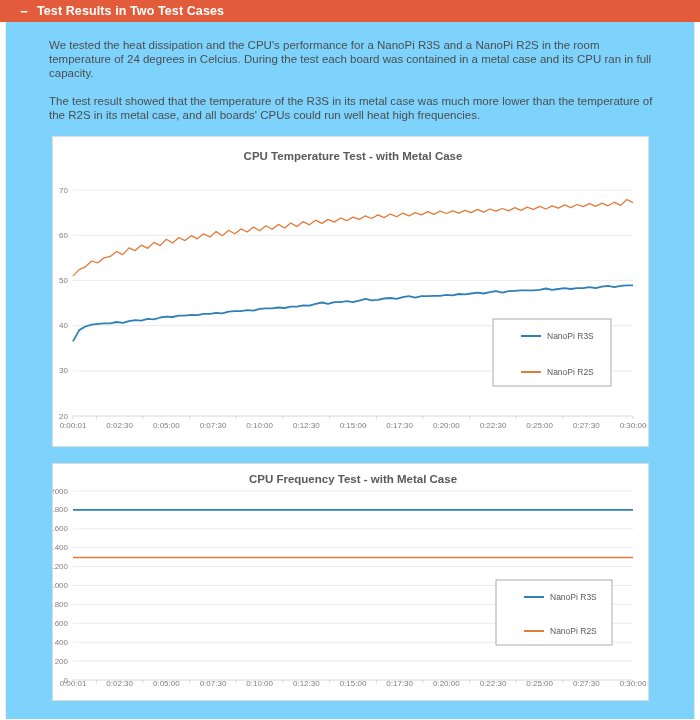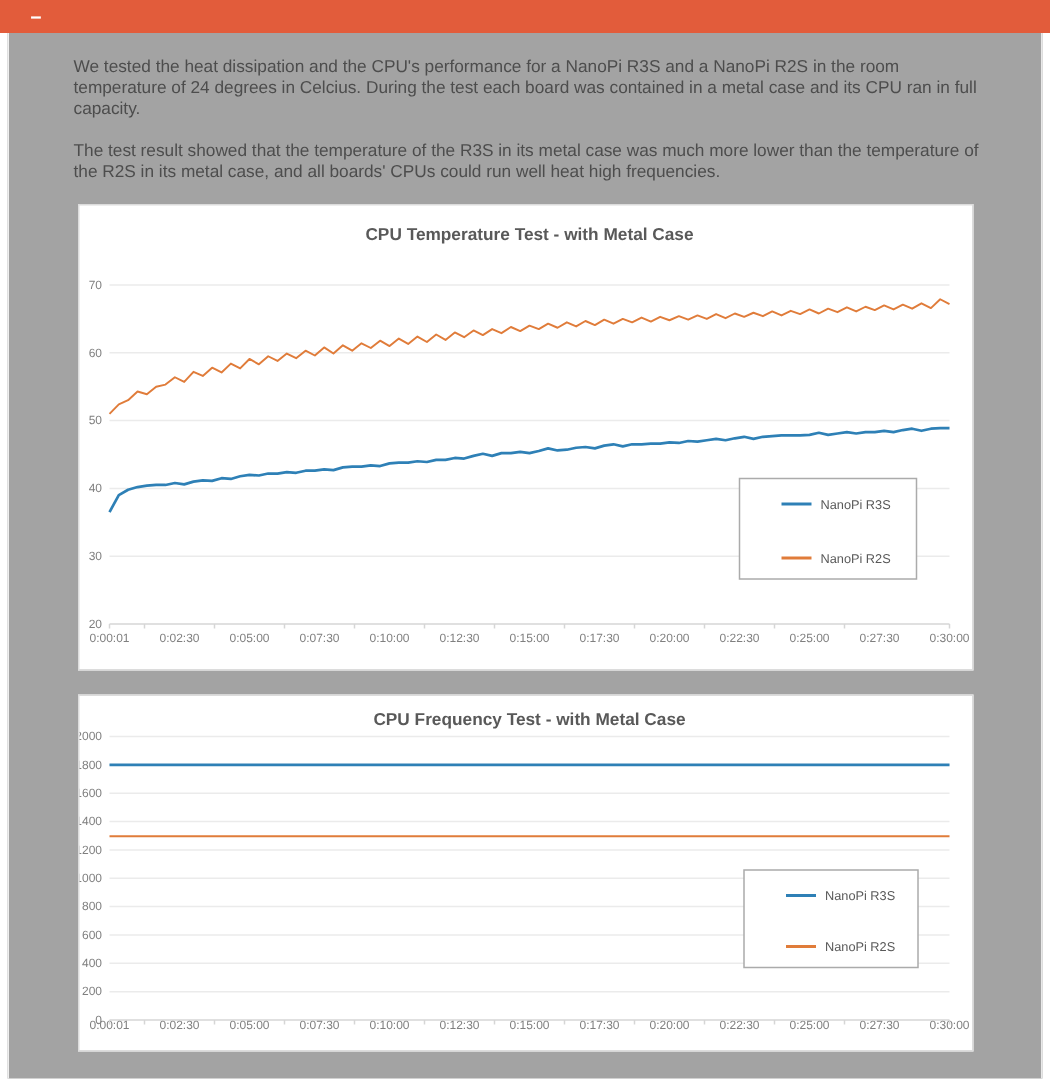--- a/index.html
+++ b/index.html
@@ -13,21 +13,21 @@
     display:flex; align-items:center;
     font-size:12.5px; font-weight:bold; letter-spacing:0.1px;
   }
   .collapse-toggle {
     width:14px; text-align:center; margin-left:17px; margin-right:6px;
     font-weight:bold; cursor:pointer; font-size:13px;
   }
   .content-box {
     margin:0 5px; height:697px;
     border-left:1px solid #EFEFEF; border-right:1px solid #E9E9E9;
-    box-sizing:border-box; background:#a3a3a3;
+    box-sizing:border-box; background:#7dd3fc;
   }
   .paragraphs { padding:16px 40px 0 43px; }
   .para {
     margin:0 0 14px 0; max-width:612px;
     font-size:11.5px; line-height:14px; color:#4D4D4D;
   }
   .chart-card {
     margin-left:46px; background:#ffffff;
     border:1px solid #DCDCDC; box-sizing:content-box; width:595px;
   }
@@ -36,20 +36,21 @@
   svg { display:block; }
   .chart-title { font-size:11.5px; font-weight:bold; fill:#595959; }
   .tick { font-size:8px; fill:#7F7F7F; }
   .legend-label { font-size:8.5px; fill:#595959; }
 </style>
 </head>
 <body>
 
 <div class="section-header" style="background: rgb(226, 92, 59);">
   <span class="collapse-toggle">−</span>
+  <span>Test Results in Two Test Cases</span>
 </div>
 
 <div class="content-box">
   <div class="paragraphs">
     <p class="para">We tested the heat dissipation and the CPU's performance for a NanoPi R3S and a NanoPi R2S in the room temperature of 24 degrees in Celcius. During the test each board was contained in a metal case and its CPU ran in full capacity.</p>
     <p class="para">The test result showed that the temperature of the R3S in its metal case was much more lower than the temperature of the R2S in its metal case, and all boards' CPUs could run well heat high frequencies.</p>
   </div>
 
   <div class="chart-card" id="chart-card-0">
     <svg id="chart-0" width="595" height="309">

